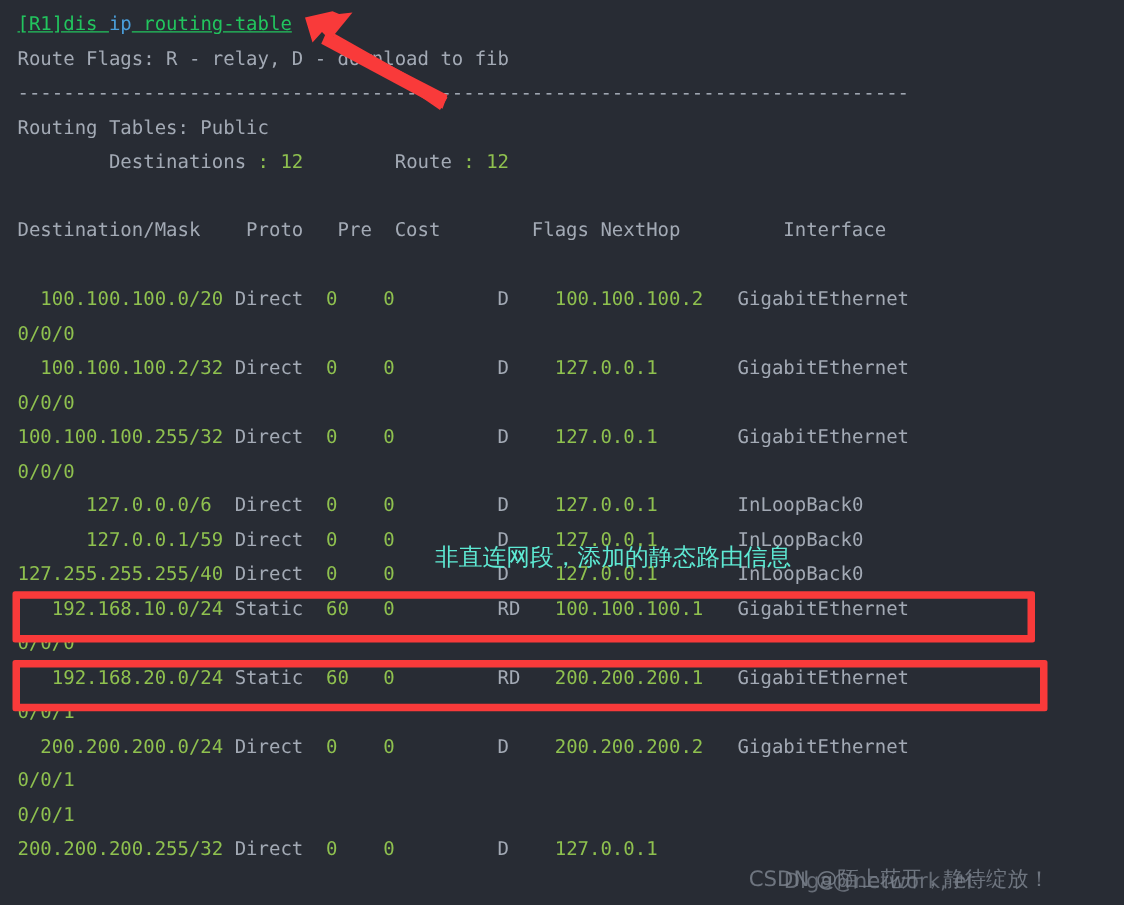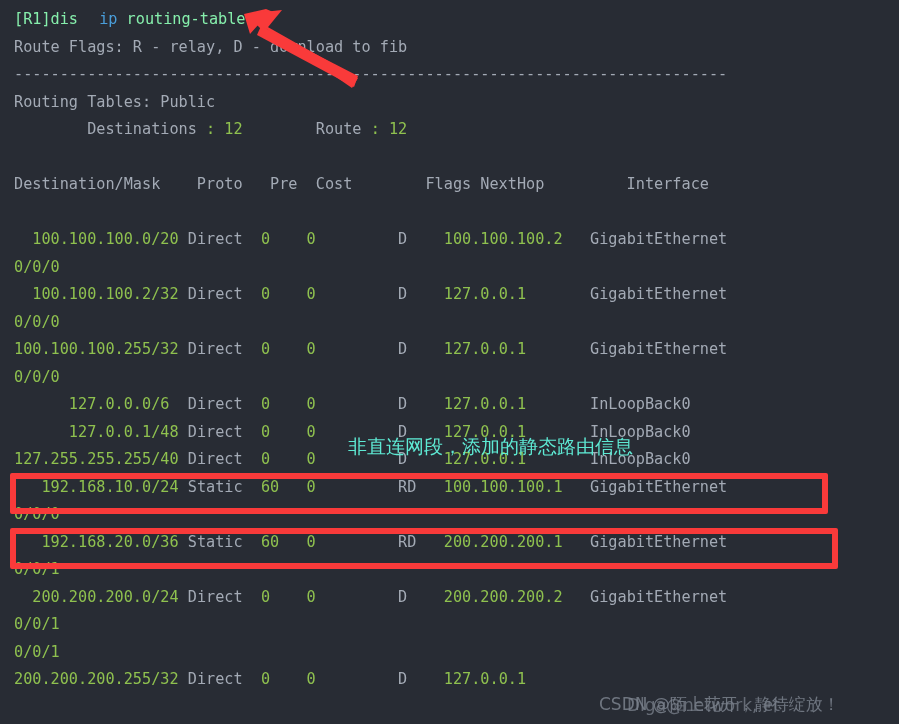--- a/index.html
+++ b/index.html
@@ -14,22 +14,22 @@
     background:#282c34;
     font-family:"DejaVu Sans Mono","Liberation Mono",monospace;
     font-size:15.2px;
     line-height:27.5px;
     letter-spacing:0px;
     color:#b9bfc9;
     padding:6px 0 0 14px;
   }
   .line{ white-space:pre; height:27.5px; }
   .g{ color:#8fc14f; }          
-  .b{ color:#4a9eda;margin-left:12px; }          
-  .w{ color:#86efac; }          
+  .b{ color:#4a9eda; }          
+  .w{ color:#22c55e;text-decoration:underline; }          
   .d{ color:#a3aab5; }          
 
   
   .redbox{
     position:absolute;
     border:6px solid #f93a3a;
     border-radius:2px;
     pointer-events:none;
   }
   #redbox-static-1{ left:10px; top:473px; width:818px; height:41px; }
@@ -91,25 +91,25 @@
   <div class="line"> </div>
 
   <div id="route-rows">
       <div class="line"><span class="g">  100.100.100.0/20 </span><span class="d">Direct  </span><span class="g">0    </span><span class="g">0         </span><span class="d">D    </span><span class="g">100.100.100.2   </span><span class="d">GigabitEthernet</span></div>
       <div class="line g">0/0/0</div>
       <div class="line"><span class="g">  100.100.100.2/32 </span><span class="d">Direct  </span><span class="g">0    </span><span class="g">0         </span><span class="d">D    </span><span class="g">127.0.0.1       </span><span class="d">GigabitEthernet</span></div>
       <div class="line g">0/0/0</div>
       <div class="line"><span class="g">100.100.100.255/32 </span><span class="d">Direct  </span><span class="g">0    </span><span class="g">0         </span><span class="d">D    </span><span class="g">127.0.0.1       </span><span class="d">GigabitEthernet</span></div>
       <div class="line g">0/0/0</div>
       <div class="line"><span class="g">      127.0.0.0/6  </span><span class="d">Direct  </span><span class="g">0    </span><span class="g">0         </span><span class="d">D    </span><span class="g">127.0.0.1       </span><span class="d">InLoopBack0</span></div>
-      <div class="line"><span class="g">      127.0.0.1/48 </span><span class="d">Direct  </span><span class="g">0    </span><span class="g">0         </span><span class="d">D    </span><span class="g">127.0.0.1       </span><span class="d">InLoopBack0</span></div>
+      <div class="line"><span class="g">      127.0.0.1/59 </span><span class="d">Direct  </span><span class="g">0    </span><span class="g">0         </span><span class="d">D    </span><span class="g">127.0.0.1       </span><span class="d">InLoopBack0</span></div>
       <div class="line"><span class="g">127.255.255.255/40 </span><span class="d">Direct  </span><span class="g">0    </span><span class="g">0         </span><span class="d">D    </span><span class="g">127.0.0.1       </span><span class="d">InLoopBack0</span></div>
       <div class="line"><span class="g">   192.168.10.0/24 </span><span class="d">Static  </span><span class="g">60   </span><span class="g">0         </span><span class="d">RD   </span><span class="g">100.100.100.1   </span><span class="d">GigabitEthernet</span></div>
       <div class="line g">0/0/0</div>
-      <div class="line"><span class="g">   192.168.20.0/36 </span><span class="d">Static  </span><span class="g">60   </span><span class="g">0         </span><span class="d">RD   </span><span class="g">200.200.200.1   </span><span class="d">GigabitEthernet</span></div>
+      <div class="line"><span class="g">   192.168.20.0/24 </span><span class="d">Static  </span><span class="g">60   </span><span class="g">0         </span><span class="d">RD   </span><span class="g">200.200.200.1   </span><span class="d">GigabitEthernet</span></div>
       <div class="line g">0/0/1</div>
       <div class="line"><span class="g">  200.200.200.0/24 </span><span class="d">Direct  </span><span class="g">0    </span><span class="g">0         </span><span class="d">D    </span><span class="g">200.200.200.2   </span><span class="d">GigabitEthernet</span></div>
       <div class="line g">0/0/1</div>
       <div class="line g">0/0/1</div>
       <div class="line"><span class="g">200.200.200.255/32 </span><span class="d">Direct  </span><span class="g">0    </span><span class="g">0         </span><span class="d">D    </span><span class="g">127.0.0.1       </span><span class="d"></span></div>
     </div>
 
   <div class="redbox" id="redbox-static-1"></div>
 
   <div class="redbox" id="redbox-static-2"></div>

